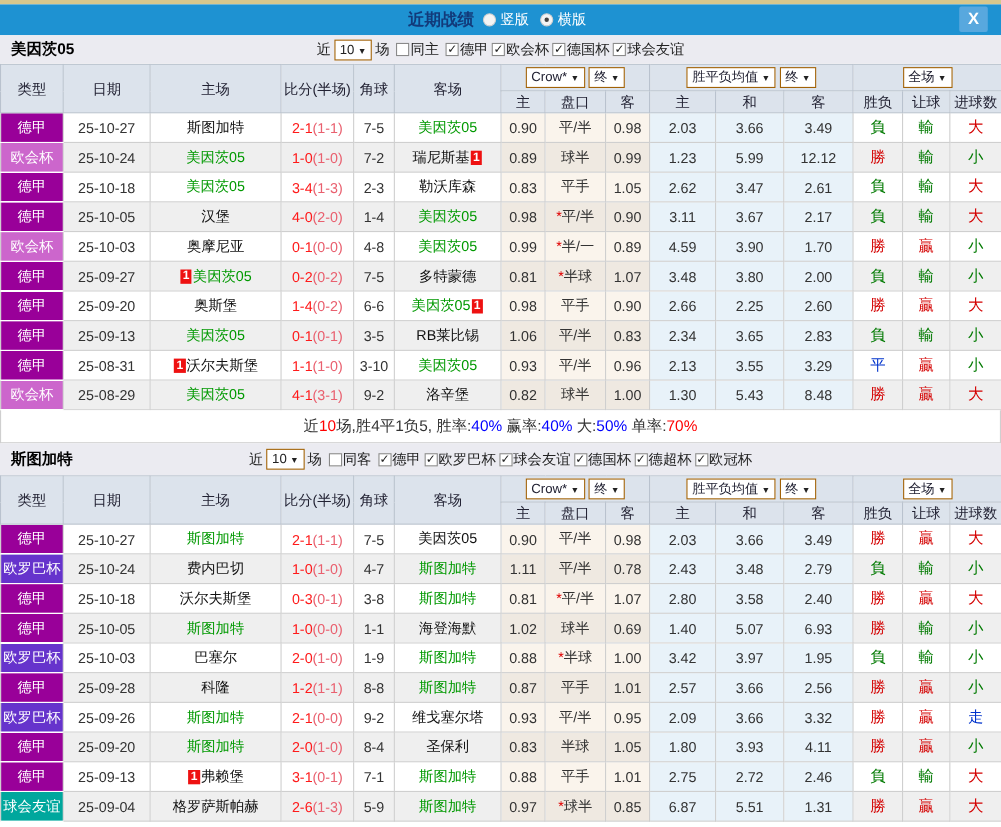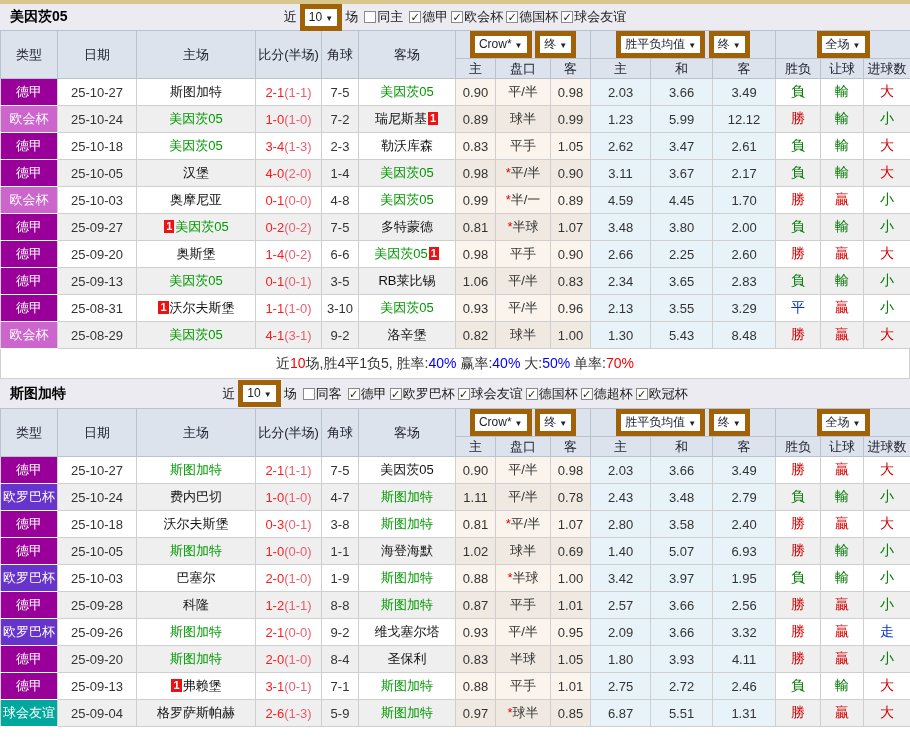--- a/index.html
+++ b/index.html
@@ -10,21 +10,21 @@
   .title{color:#123a7a;font-weight:bold;font-size:15px;margin-right:8px;}
   .radio-group{display:flex;align-items:center;gap:4px;}
   .radio{width:12px;height:12px;border-radius:50%;background:#f4f4f4;border:1px solid #cfcfcf;display:inline-block;position:relative;box-sizing:border-box;}
   .radio.checked::after{content:"";position:absolute;left:3px;top:3px;width:4px;height:4px;border-radius:50%;background:#444;}
   .radio-label{color:#fff;font-size:13px;margin-right:6px;}
   .close-btn{position:absolute;right:12px;top:2px;width:26px;height:23px;background:var(--close_btn,#58a8de);color:#fff;
     font-weight:bold;font-size:15px;line-height:23px;text-align:center;border-radius:2px;cursor:pointer;}
   .section-header{height:26px;background:var(--section_bg,#ebebf1);display:flex;align-items:center;padding:0 10px;position:relative;}
   .team-title{font-weight:bold;font-size:14px;color:#000;}
   .filters{position:absolute;left:0;right:0;display:flex;align-items:center;justify-content:center;gap:3px;font-size:13px;color:#222;}
-  .dd{display:inline-block;border:5px solid #a16207;background:#fff;padding:0 4px;height:17px;line-height:17px;font-size:12px;white-space:nowrap;}
+  .dd{display:inline-block;border:1px solid #a16207;background:#fff;padding:0 4px;height:17px;line-height:17px;font-size:12px;white-space:nowrap;}
   .dd .arr{font-size:8px;margin-left:3px;color:#222;}
   .chk-wrap{display:inline-flex;align-items:center;gap:1px;margin-left:3px;}
   .chk{width:12px;height:12px;border:1px solid #8a8a8a;background:#fff;display:inline-block;font-size:11px;line-height:11px;text-align:center;color:#222;box-sizing:border-box;}
   table{border-collapse:collapse;table-layout:fixed;width:910px;}
   th,td{border:1px solid #cfcfcf;text-align:center;padding:0;overflow:hidden;white-space:nowrap;}
   thead th{background:var(--header_bg,#dce3ec);font-weight:normal;color:#223;font-size:13px;border-color:#b9c2ce;}
   thead tr.r1 th{height:23px;}
   thead tr.r2 th{height:19px;}
   tbody td{height:26px;font-size:13px;}
   tr.even td{background:var(--row_alt,#efefef);}
@@ -45,20 +45,30 @@
   .badge{display:inline-block;background:var(--badge_bg,#ee1111);color:#fff;font-size:11px;font-weight:bold;
     line-height:13px;padding:0 2px;margin:0 1px;vertical-align:1px;}
   .summary-row{height:29px;line-height:29px;text-align:center;border:1px solid #cfcfcf;border-top:none;font-size:14px;background:#fff;}
 </style>
 </head>
 <body>
 
 <div class="window">
   <div class="top-strip"></div>
 
+  <div class="titlebar">
+    <span class="title">近期战绩</span>
+    <span class="radio-group">
+      <span class="radio"></span>
+      <span class="radio-label">竖版</span>
+      <span class="radio checked"></span>
+      <span class="radio-label">横版</span>
+    </span>
+    <span class="close-btn">X</span>
+  </div>
 
   <div class="section-header">
     <div class="filters">
       <span>近</span>
       <span class="dd"><span>10</span><span class="arr">▼</span></span>
       <span>场</span>
       <span class="chk-wrap">
         <span class="chk"></span>
         <span>同主</span>
       </span>
@@ -202,21 +212,21 @@
           <td class="type-cell" style="background: rgb(204, 102, 204);">欧会杯</td>
           <td class="date-cell">25-10-03</td>
           <td class="team-cell"><span class="team-name">奥摩尼亚</span></td>
           <td class="score-cell"><span class="score-main">0-1</span><span class="score-half">(0-0)</span></td>
           <td class="corner-cell">4-8</td>
           <td class="team-cell"><span class="team-name self">美因茨05</span></td>
           <td class="odds-cell">0.99</td>
           <td class="odds-cell"><span class="star">*</span>半/一</td>
           <td class="odds-cell">0.89</td>
           <td class="mean-cell">4.59</td>
-          <td class="mean-cell">4.45</td>
+          <td class="mean-cell">3.90</td>
           <td class="mean-cell">1.70</td>
           <td class="res-cell res-r">勝</td>
           <td class="res-cell res-r">贏</td>
           <td class="res-cell res-g">小</td>
         </tr>
         <tr class="even">
           <td class="type-cell" style="background: rgb(153, 0, 153);">德甲</td>
           <td class="date-cell">25-09-27</td>
           <td class="team-cell"><span class="badge">1</span><span class="team-name self">美因茨05</span></td>
           <td class="score-cell"><span class="score-main">0-2</span><span class="score-half">(0-2)</span></td>

